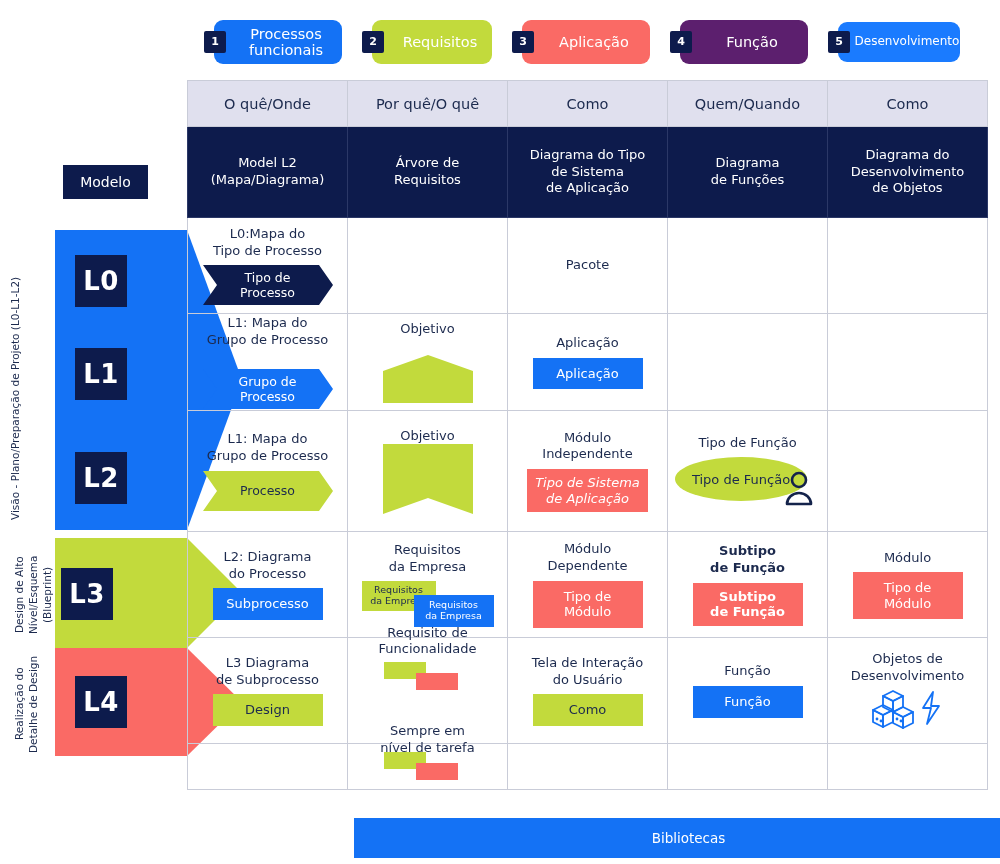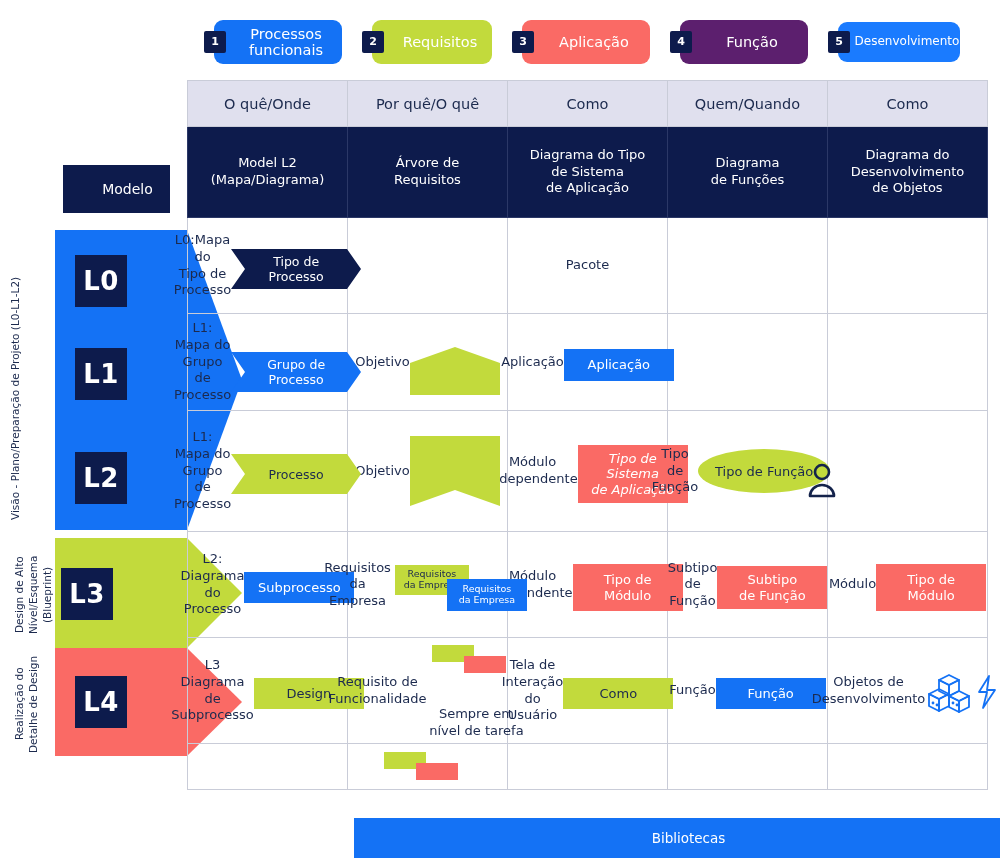--- a/index.html
+++ b/index.html
@@ -56,21 +56,21 @@
   .model-row td{
     background:#0d1b4c;
     height:90px;
     color:#ffffff;
     font-size:13px;
     line-height:1.3;
     border-color:#2b3867;
   }
   .body-row td{height:0;}
   .cell{
-    display:flex;flex-direction:row;align-items:center;justify-content:center;
+    display:flex;flex-direction:column;justify-content:center;
     height:100%;box-sizing:border-box;padding:6px 4px;
   }
   .caption{font-size:13px;line-height:1.28;color:#1c2a4e;}
 
   
   .shape-box{
     display:flex;align-items:center;justify-content:center;
     text-align:center;line-height:1.2;
     box-sizing:border-box;
   }
@@ -146,21 +146,21 @@
       <div class="chip" style="left: 680px; top: 20px; width: 128px; height: 44px; background: rgb(92, 31, 110); font-size: 14.5px; padding-left: 22px;">
         <div class="chip-num">4</div>
         <span>Função</span>
       </div>
       <div class="chip" style="left: 838px; top: 22px; width: 122px; height: 40px; background: rgb(26, 123, 255); font-size: 12px; padding-left: 22px;">
         <div class="chip-num">5</div>
         <span>Desenvolvimento</span>
       </div>
     </div>
 
-  <div class="modelo-box" style="left:63px;top:165px;width:85px;height:48px;padding-left:22px;">
+  <div class="modelo-box" style="left:63px;top:165px;width:85px;height:34px;">
     <span>Modelo</span>
   </div>
 
   <div id="phases">
       <div class="lvl-arrow" style="left: 55px; top: 230px; width: 187px; height: 300px;"><svg width="187" height="300">
           <polygon points="0,0 132,0 187,150 132,300 0,300" fill="#1472f5"></polygon>
         </svg></div>
       <div class="lvl-badge" style="left: 75px; top: 255px; width: 52px; height: 52px;">L0</div>
       <div class="lvl-badge" style="left: 75px; top: 348px; width: 52px; height: 52px;">L1</div>
       <div class="lvl-badge" style="left: 75px; top: 452px; width: 52px; height: 52px;">L2</div>
@@ -364,21 +364,21 @@
               <div class="cell" style="height: 105px;">
                 <div class="caption" style="white-space: pre-line;">Módulo
 Dependente</div>
                 <div style="display: flex; flex-direction: column; align-items: center; justify-content: center;">
                   <div class="shape-box" style="background: rgb(250, 106, 101); color: rgb(255, 255, 255); min-width: 110px; max-width: 132px; padding: 8px 12px; font-size: 13px; margin-top: 6px; white-space: pre-line;">Tipo de
 Módulo</div>
                 </div>
               </div>
             </td>
             <td style="height: 105px;">
-              <div class="cell" style="height: 105px;">
+              <div class="cell" style="height: 105px; font-weight: bold;">
                 <div class="caption" style="white-space: pre-line;">Subtipo
 de Função</div>
                 <div style="display: flex; flex-direction: column; align-items: center; justify-content: center;">
                   <div class="shape-box" style="background: rgb(250, 106, 101); color: rgb(255, 255, 255); min-width: 110px; max-width: 132px; padding: 6px 8px; font-size: 13px; margin-top: 6px; white-space: pre-line;">Subtipo
 de Função</div>
                 </div>
               </div>
             </td>
             <td style="height: 105px;">
               <div class="cell" style="height: 105px;">

